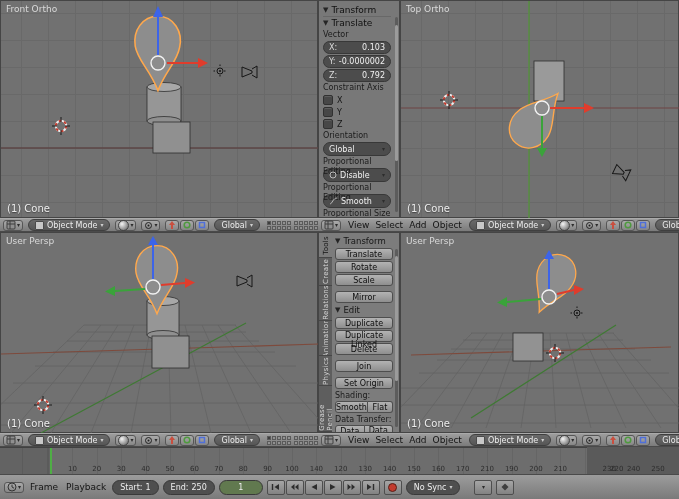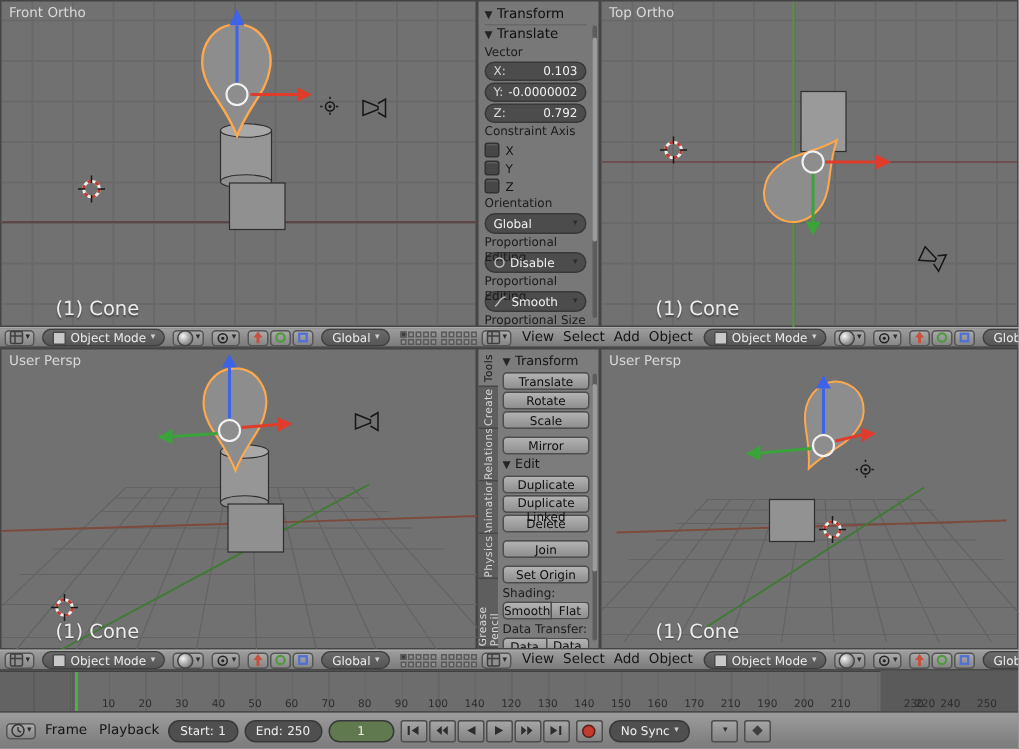--- a/index.html
+++ b/index.html
@@ -8,21 +8,21 @@
        -webkit-user-select:none;user-select:none;}
   .region{position:absolute;box-sizing:border-box;}
 
   
   .viewport{background-color:#717171;border:1px solid #454545;
     background-image:linear-gradient(#696969 1px,transparent 1px),linear-gradient(90deg,#696969 1px,transparent 1px);
     background-size:27px 27px;background-position:-7px -15px;}
   .viewport.persp{background-image:none;padding-left:21px;}
   .vpsvg{position:absolute;left:0;top:0;}
   .vp-label{position:absolute;top:3px;left:5px;color:#d9d9d9;font-size:9px;}
-  .obj-label{position:absolute;bottom:3px;left:6px;color:#ededed;font-size:13px;text-shadow:0 1px 1px rgba(40,40,40,.6);margin-left:30px;}
+  .obj-label{position:absolute;bottom:3px;left:6px;color:#ededed;font-size:10px;text-shadow:0 1px 1px rgba(40,40,40,.6);}
 
   
   .hdr{background:linear-gradient(#9d9d9d,#7b7b7b);border-top:1px solid #aaa;border-bottom:1px solid #4a4a4a;overflow:hidden;}
   .hdr-inner{display:flex;align-items:center;gap:5px;height:100%;padding:0 3px;white-space:nowrap;overflow:hidden;}
   .hbtn{height:11px;min-width:13px;display:flex;align-items:center;justify-content:center;gap:1px;
     background:linear-gradient(#aaaaaa,#868686);border:1px solid #565656;border-radius:3px;padding:0 2px;box-sizing:border-box;flex:0 0 auto;}
   .caret{font-size:6px;color:#2c2c2c;line-height:1;}
   .dd{height:12px;display:flex;align-items:center;gap:3px;background:linear-gradient(#6a6a6a,#565656);
     border:1px solid #3f3f3f;border-radius:8px;color:#ececec;font-size:8px;padding:0 6px;box-sizing:border-box;flex:0 0 auto;}
   .dd .caret{color:#cfcfcf;}

